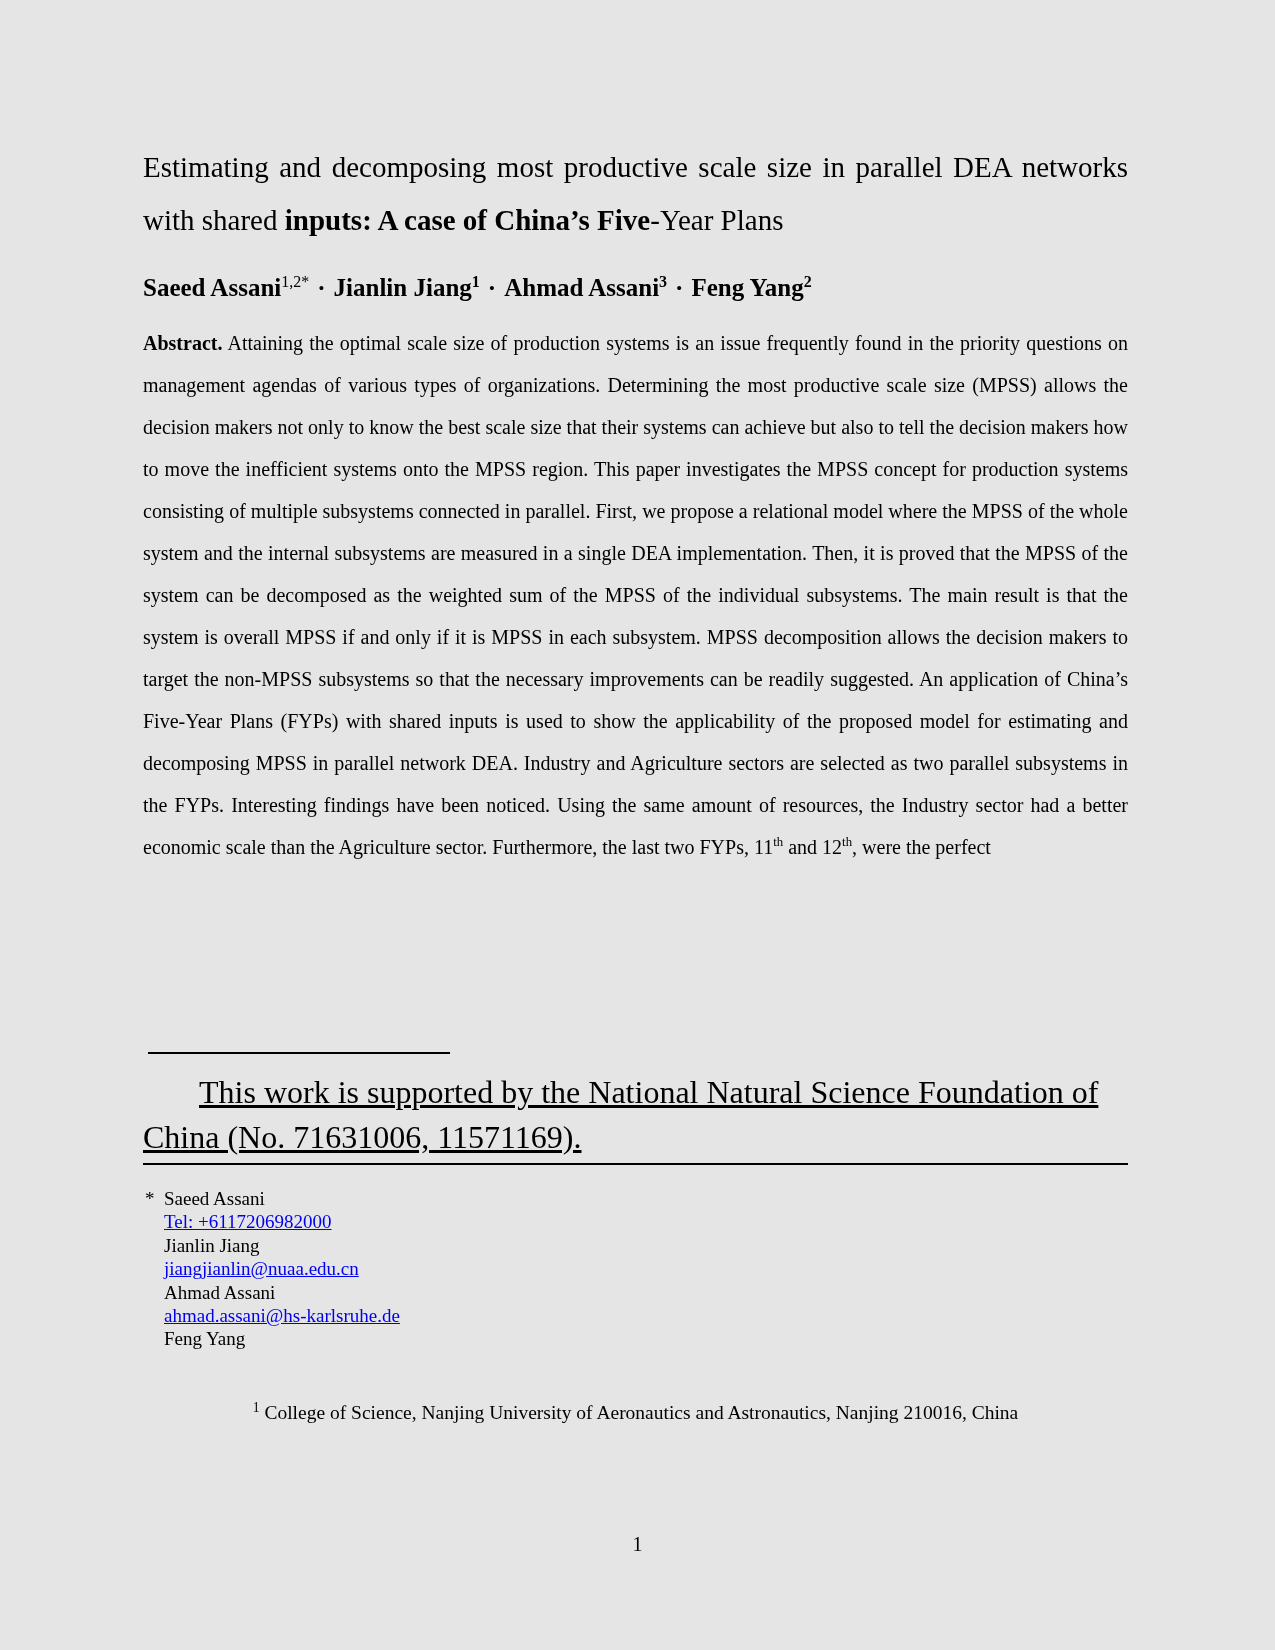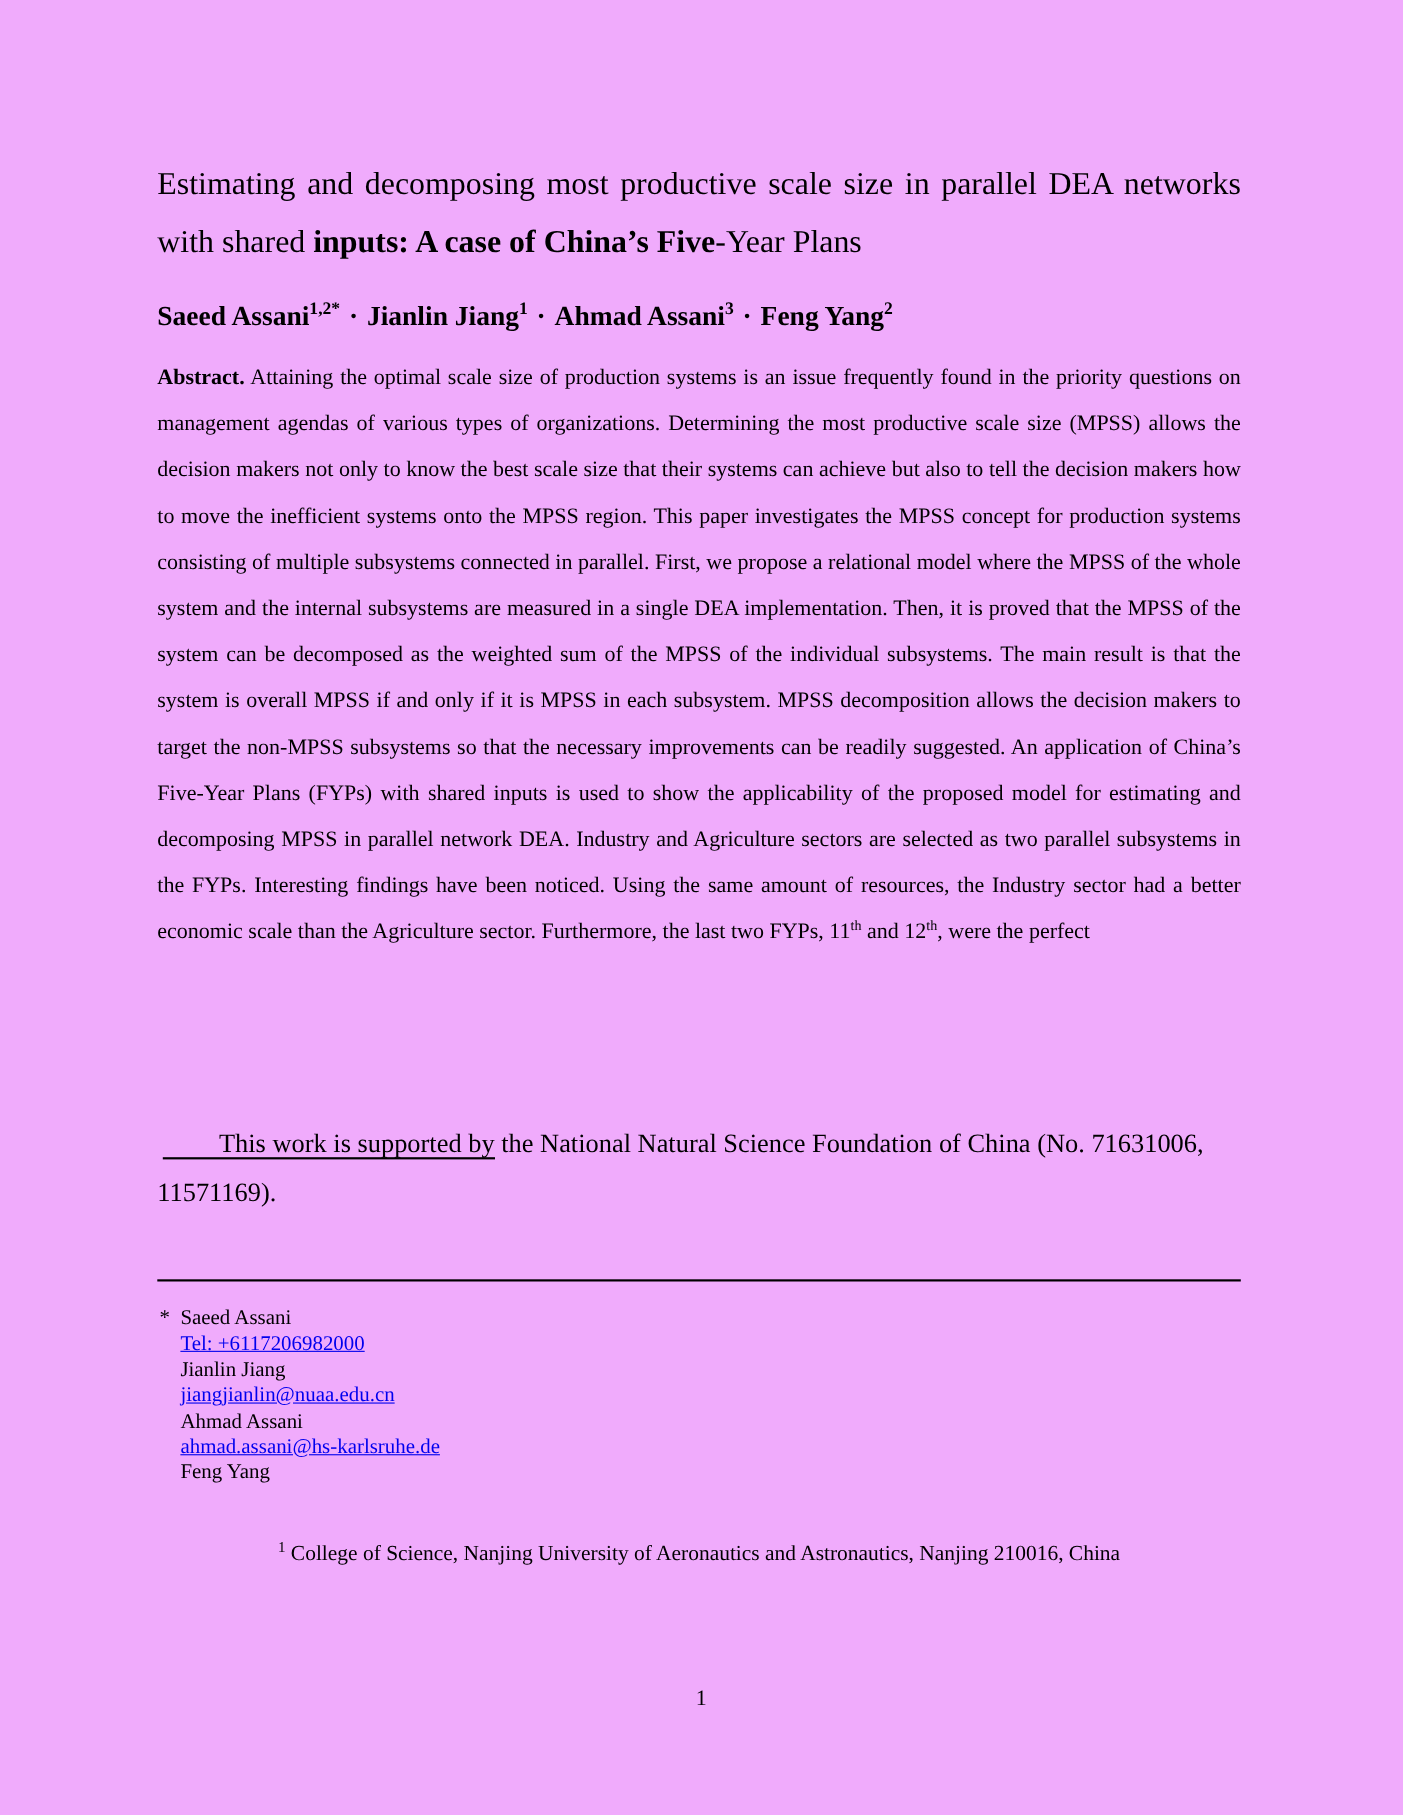--- a/index.html
+++ b/index.html
@@ -1,27 +1,27 @@
 <!DOCTYPE html>
 <html><head>
 <meta charset="utf-8">
 <style>
   html, body { margin: 0; padding: 0; background: #ffffff; }
   .page {
     position: relative;
     width: 1275px;
     height: 1650px;
-    background: #f0abfc;
+    background: #e5e5e5;
     font-family: "Liberation Serif", "DejaVu Serif", serif;
     color: #000000;
     overflow: hidden;
   }
   .b { font-weight: bold; }
   sup { font-size: 64%; line-height: 0; }
-  sup.light { font-weight: bold; }
+  sup.light { font-weight: normal; }
 
   .title {
     position: absolute; left: 143px; top: 141px; width: 985px;
     font-size: 29px; line-height: 53px;
     text-align: justify;
   }
   .authors {
     position: absolute; left: 143px; top: 272px; width: 985px;
     font-size: 25px; line-height: 31px; font-weight: bold;
   }
@@ -29,22 +29,22 @@
   .abstract {
     position: absolute; left: 143px; top: 322px; width: 985px;
     font-size: 20px; line-height: 42px;
     text-align: justify;
   }
   .rule-short {
     position: absolute; left: 148px; top: 1052px; width: 302px;
     border-top: 2px solid #000000; height: 0;
   }
   .funding {
-    position: absolute; left: 143px; top: 1018px; width: 985px;
-    font-size: 24px; line-height: 45px; text-indent: 56px;
+    position: absolute; left: 143px; top: 1070px; width: 985px;
+    font-size: 32px; line-height: 45px; text-indent: 56px; text-decoration: underline;
   }
   .rule-full {
     position: absolute; left: 143px; top: 1163px; width: 985px;
     border-top: 2px solid #000000; height: 0;
   }
   .contacts {
     position: absolute; left: 143px; top: 1187px; width: 985px;
     font-size: 19px; line-height: 23.4px;
   }
   .contact-entry { position: relative; padding-left: 21px; }

